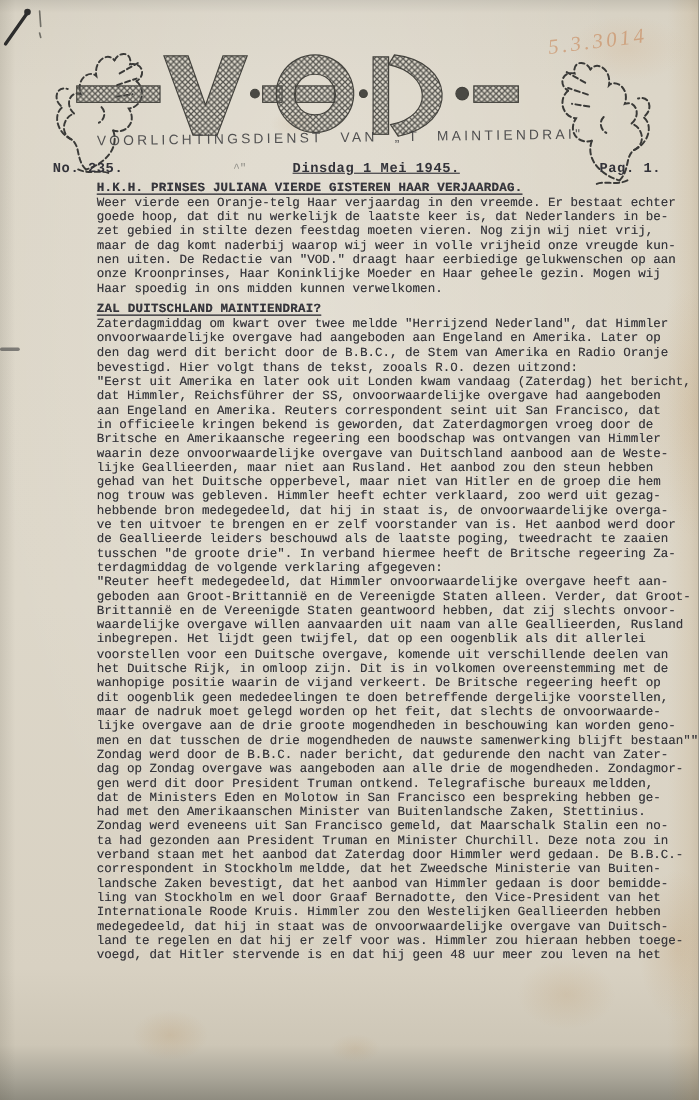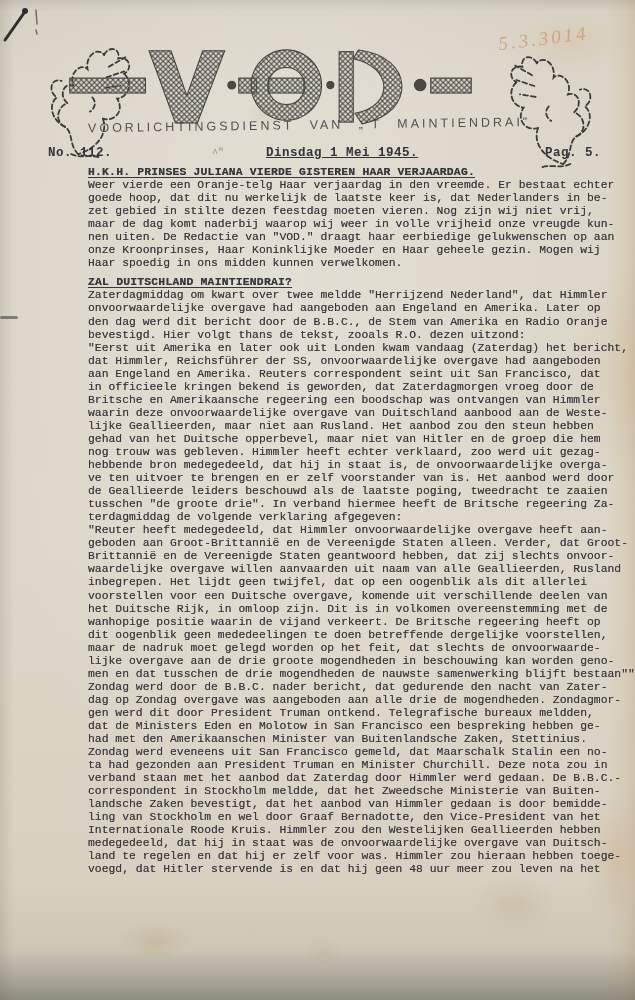--- a/index.html
+++ b/index.html
@@ -107,23 +107,23 @@
       <rect x="308" y="7" width="16" height="80"></rect>
       <path d="M330,5 C392,12 398,76 334,89 L326,77 C372,68 368,24 324,15 Z"></path>
       <circle cx="400" cy="45" r="6.5" fill="#4a4944"></circle>
       <rect x="412" y="37" width="46" height="17"></rect>
     </g>
   </svg>
 
   <div class="subtitle">VOORLICHTINGSDIENST  VAN  „'T  MAINTIENDRAI"</div>
 
   <div class="masthead-row">
-    <span>No. 112.</span>
+    <span>No. 235.</span>
     <span class="mid">Dinsdag 1 Mei 1945.</span>
-    <span class="right">Pag. 5.</span>
+    <span class="right">Pag. 1.</span>
   </div>
   <span class="smudge">^ʺ</span>
 
   <div class="articles">
     <div class="article">
       <div class="article-heading">H.K.H. PRINSES JULIANA VIERDE GISTEREN HAAR VERJAARDAG.</div>
       <div class="article-body">Weer vierde een Oranje-telg Haar verjaardag in den vreemde. Er bestaat echter
 goede hoop, dat dit nu werkelijk de laatste keer is, dat Nederlanders in be-
 zet gebied in stilte dezen feestdag moeten vieren. Nog zijn wij niet vrij,
 maar de dag komt naderbij waarop wij weer in volle vrijheid onze vreugde kun-

